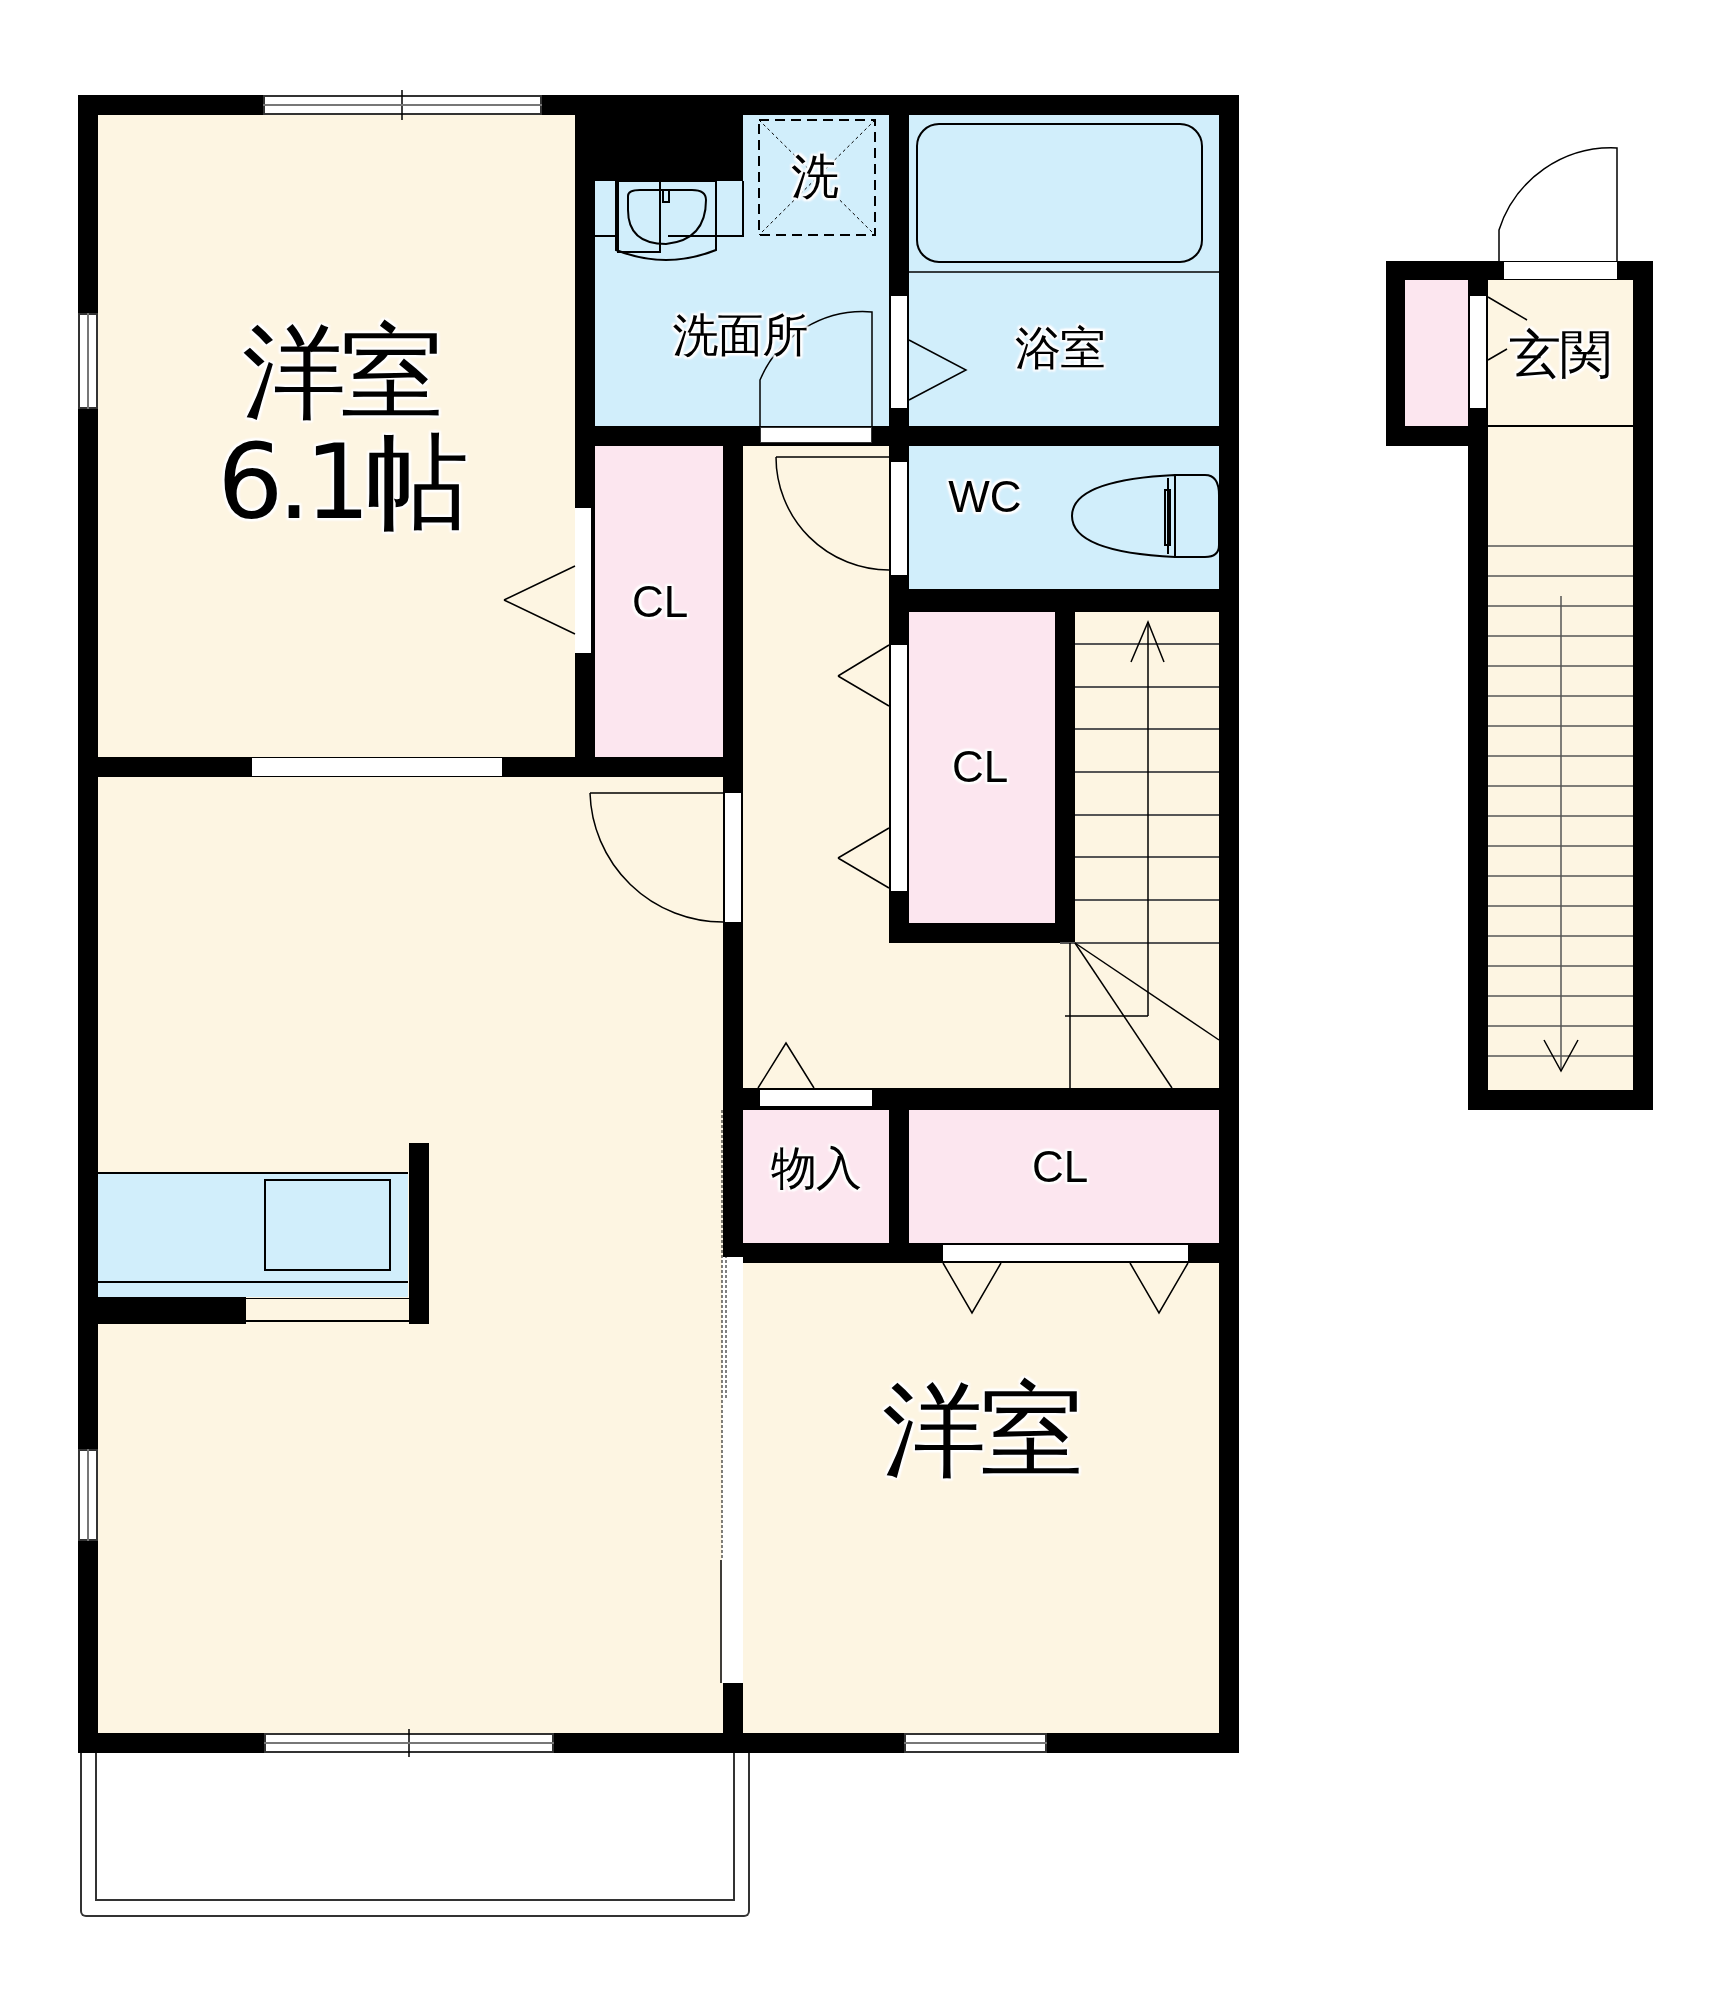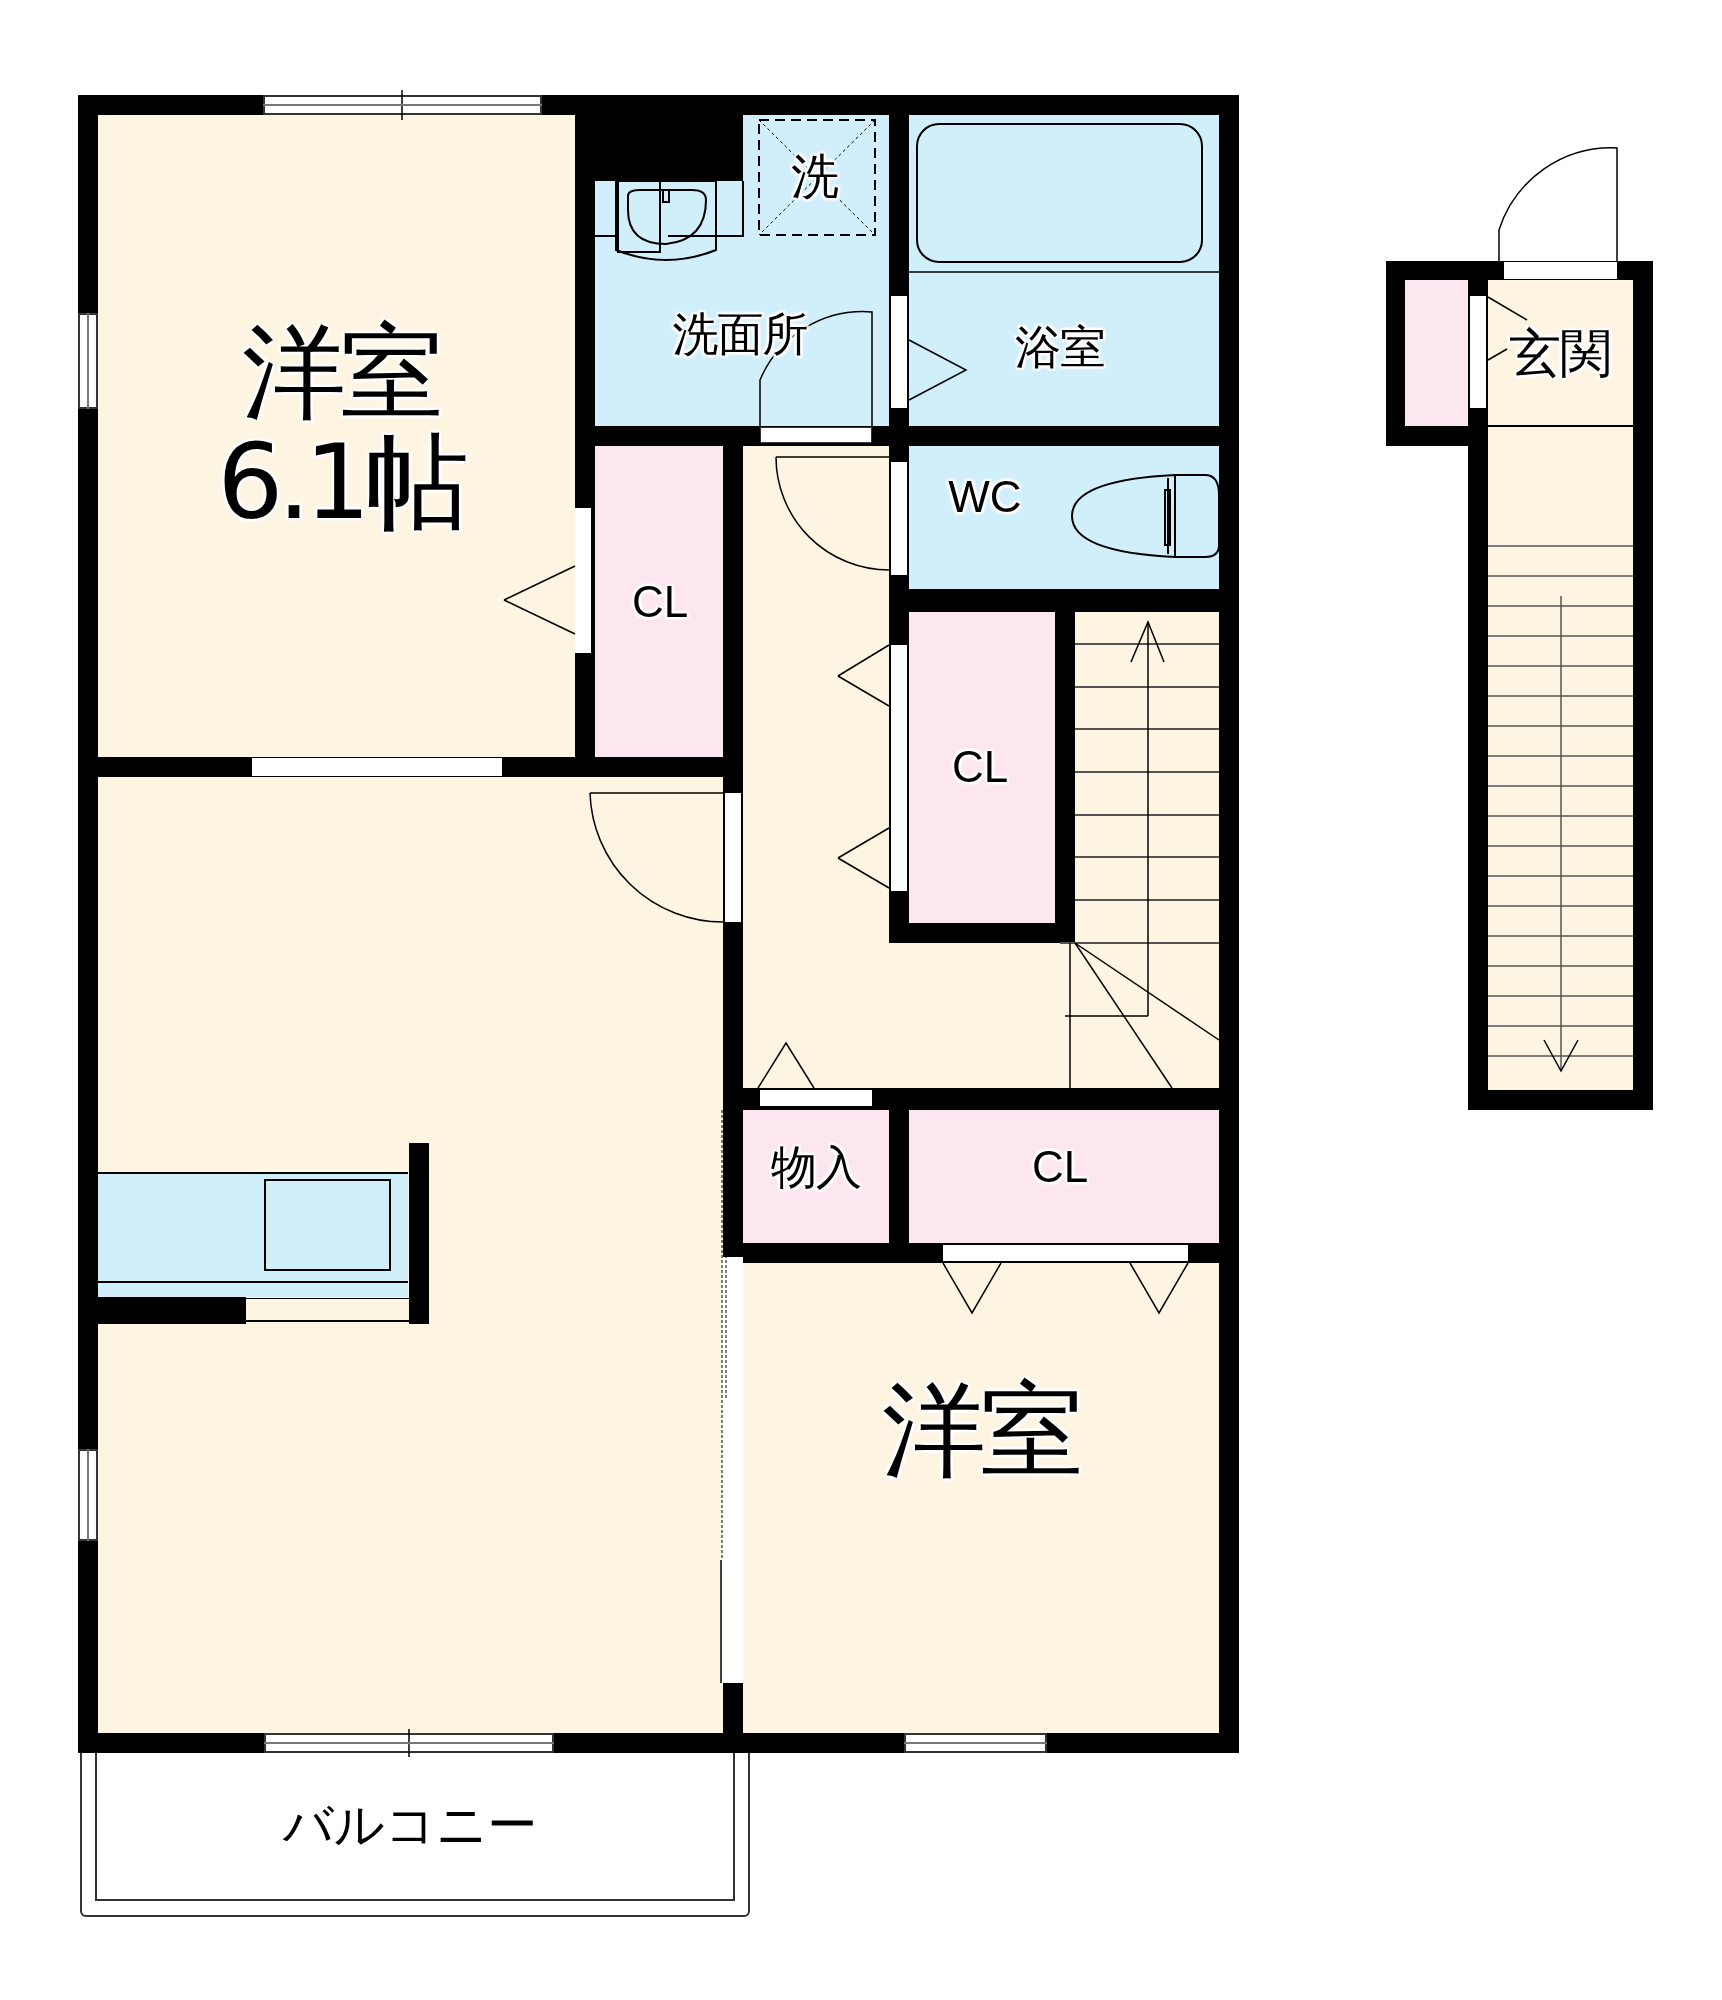--- a/index.html
+++ b/index.html
@@ -7,21 +7,21 @@
   .abs{position:absolute;}
   .wall{position:absolute;background:#000;}
   .cream{background:#fdf5e2;}
   .pink{background:#fce6ef;}
   .blue{background:#d1eefb;}
   .win{position:absolute;background:#fff;border:2px solid #333;box-sizing:border-box;}
   .opening{position:absolute;background:#fff;}
   .label{position:absolute;color:#000;text-align:center;white-space:nowrap;line-height:1;
     text-shadow:0 0 3px #fff,0 0 3px #fff,0 0 4px #fff,0 0 5px #fff,2px 2px 2px #fff,-2px -2px 2px #fff,2px -2px 2px #fff,-2px 2px 2px #fff;}
   .big{font-size:104px;letter-spacing:-6px;font-weight:400;}
-  .mid{font-size:46px;letter-spacing:-1px;font-family:Liberation Serif, serif;}
+  .mid{font-size:46px;letter-spacing:-1px;}
   .cl{font-size:44px;font-family:"Liberation Sans",sans-serif;}
   svg.overlay{position:absolute;left:0;top:0;width:1722px;height:2000px;pointer-events:none;}
 </style>
 </head>
 <body>
 
 <div class="abs" style="left:0;top:0;width:1722px;height:2000px;">
 
   <div class="wall" style="left:78px;top:95px;width:1161px;height:1658px;"></div>
 
@@ -190,15 +190,14 @@
   <div class="label cl" style="left:610px;top:580px;width:100px;">CL</div>
   <div class="label cl" style="left:930px;top:745px;width:100px;">CL</div>
   <div class="label mid" style="left:748px;top:1145px;width:136px;">物入</div>
   <div class="label cl" style="left:1000px;top:1145px;width:120px;">CL</div>
 
 
   <div class="label big" style="left:800px;top:1378px;width:360px;">
     <div>洋室</div>
   </div>
 
-  <div class="label" style="left:240px;top:1800px;width:340px;font-size:50px;">バルコニー</div>
   <div class="label mid" style="left:1492px;top:328px;width:136px;font-size:52px;">玄関</div>
 </div>
 
 </body></html>

